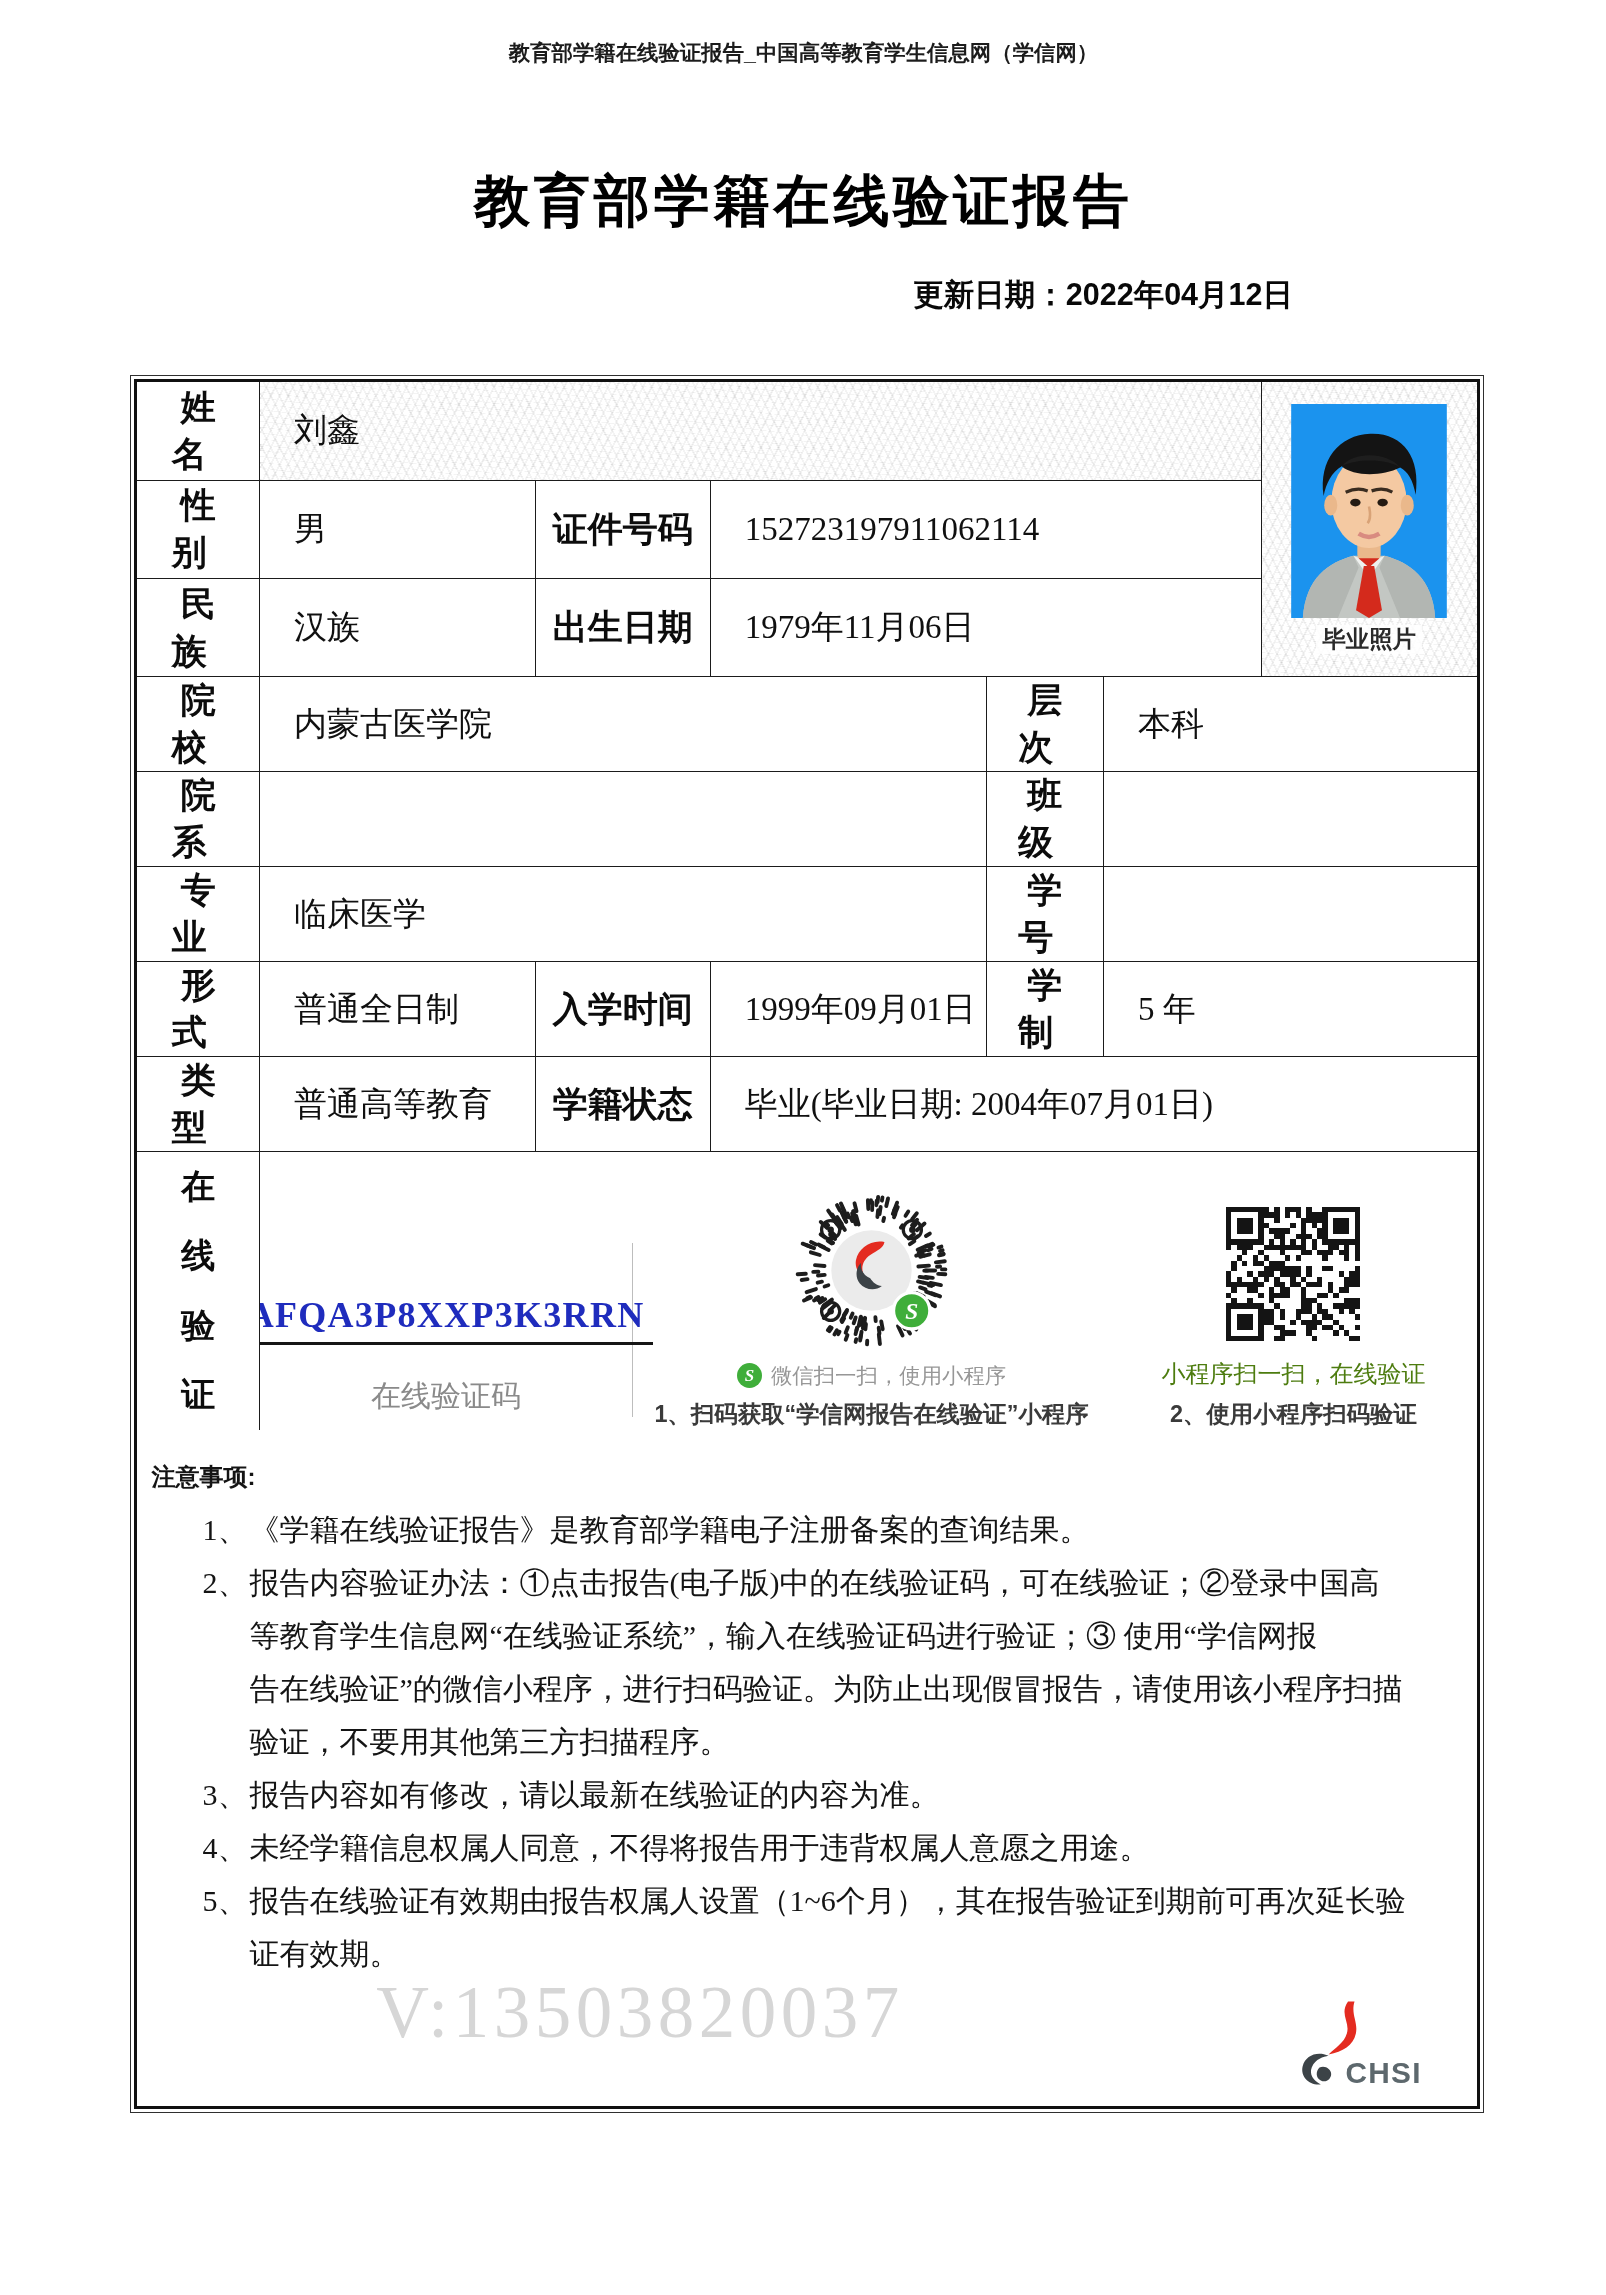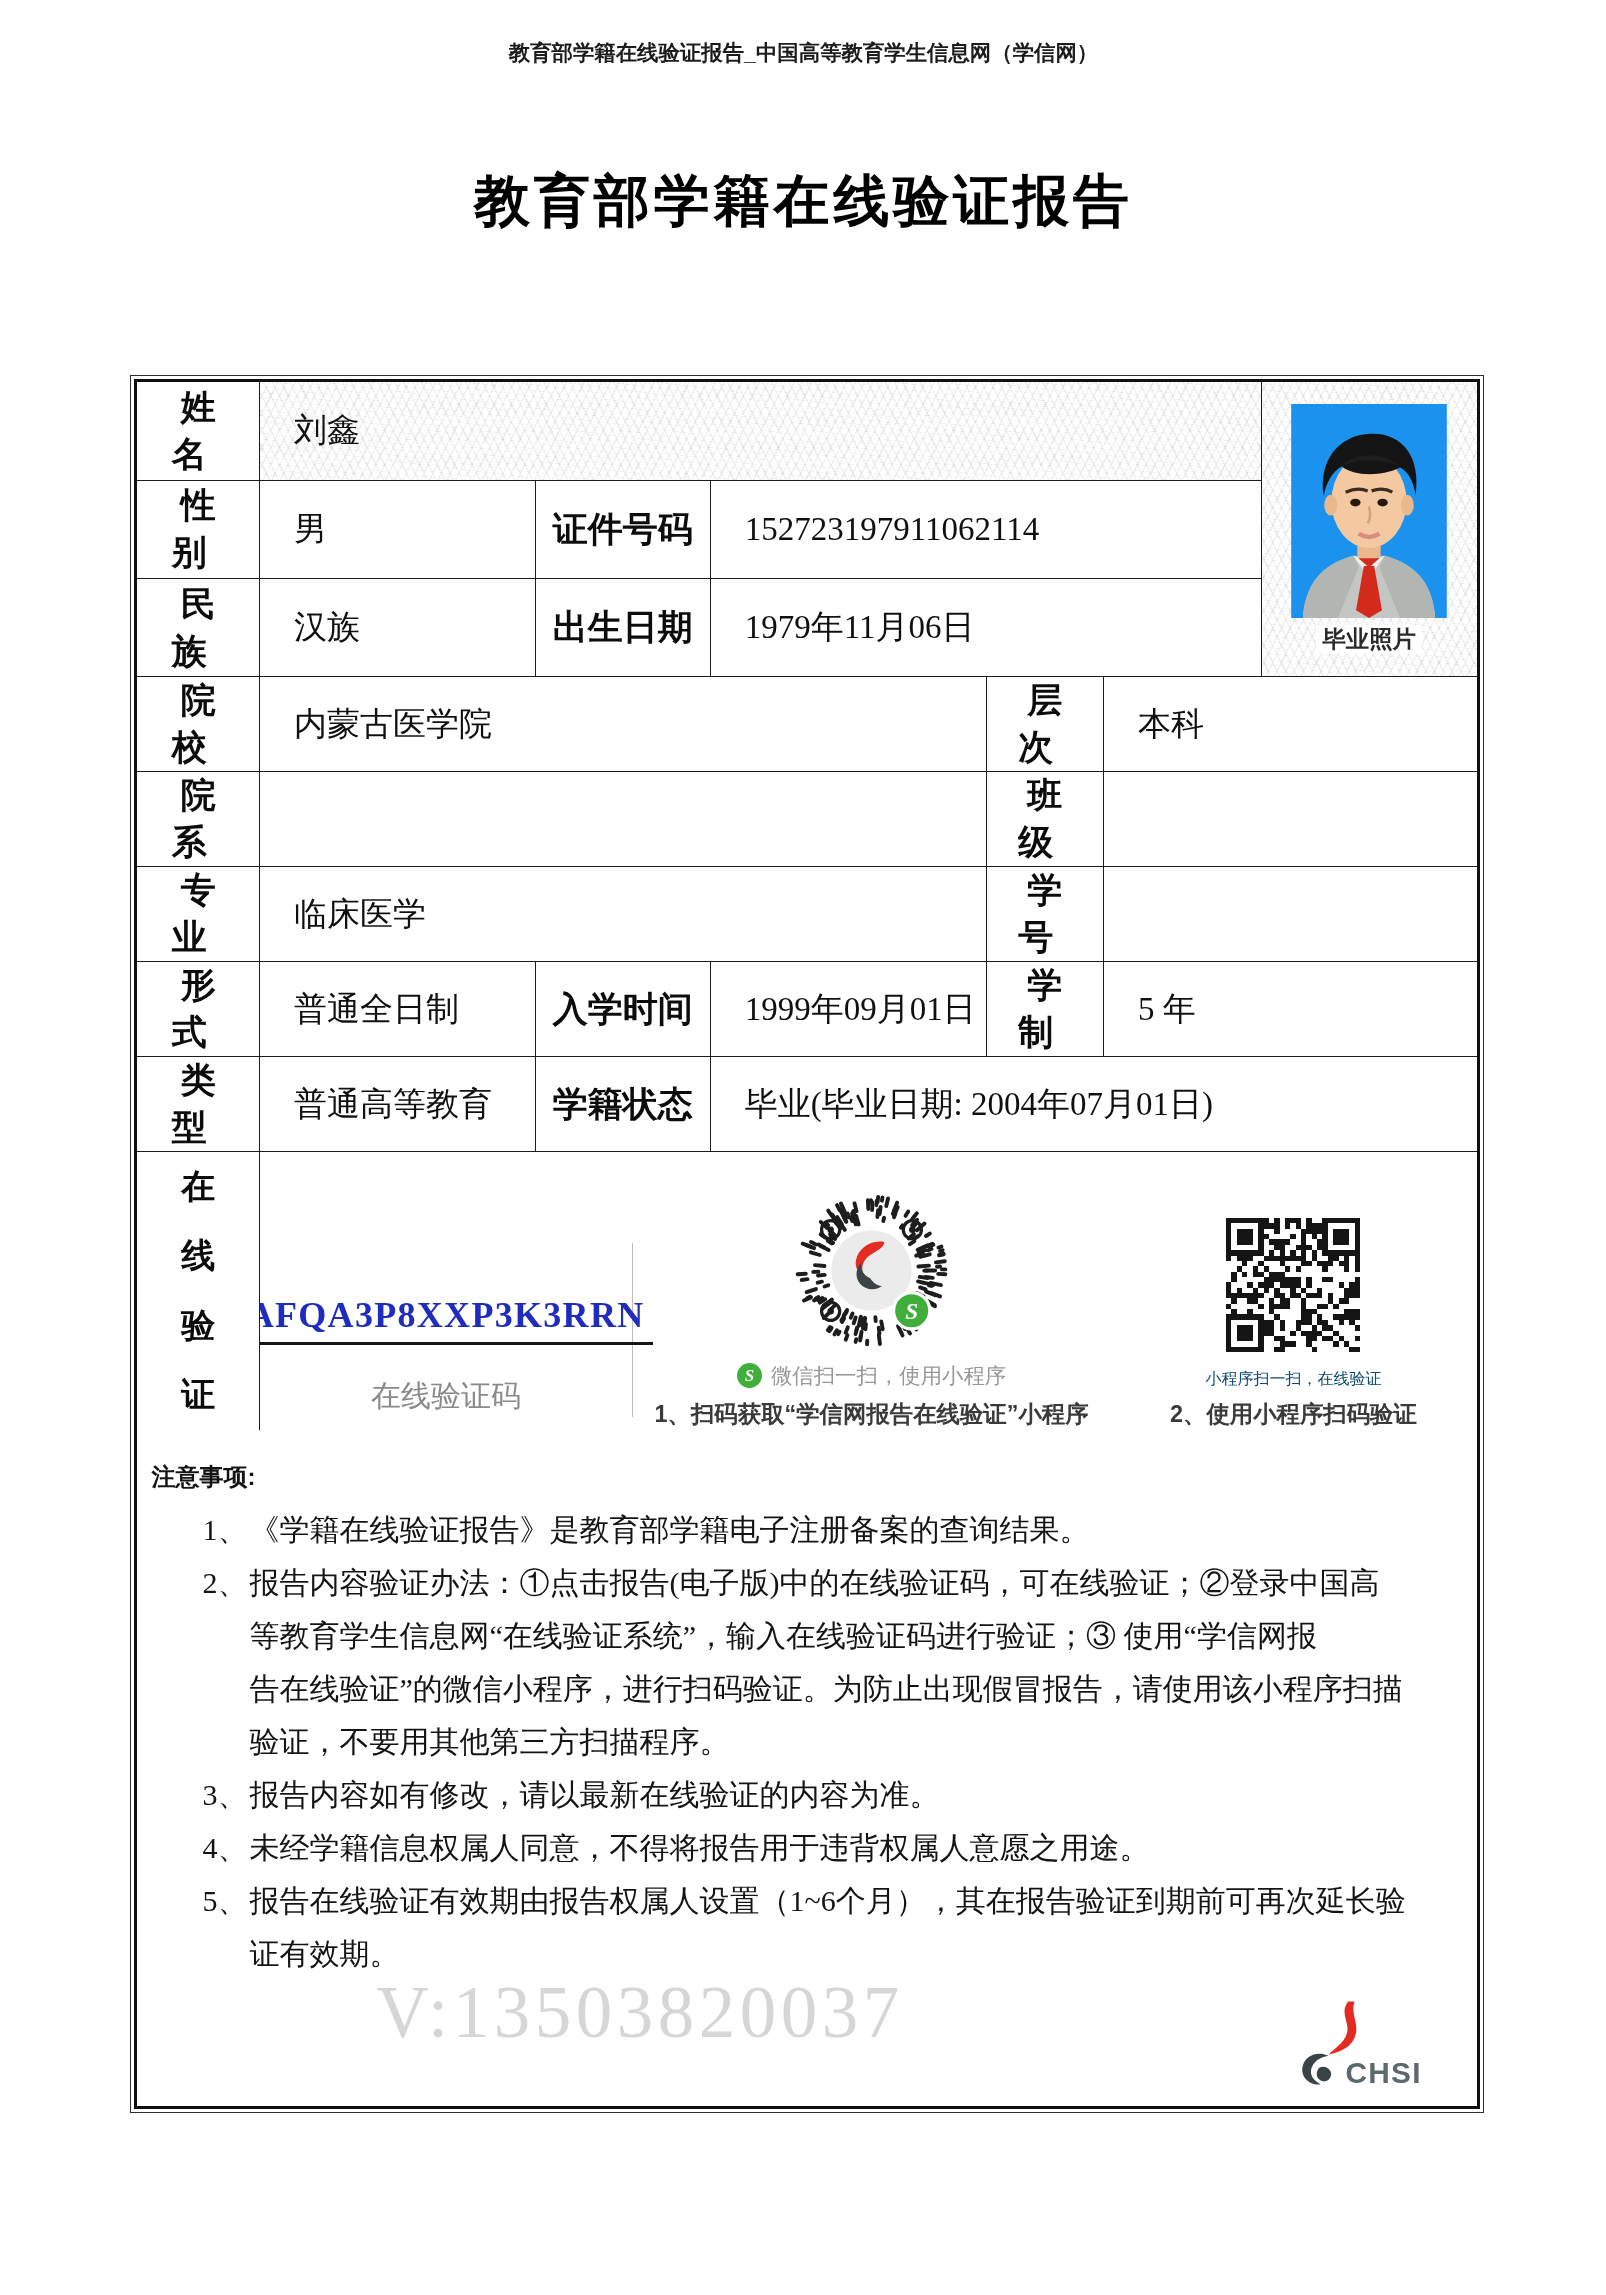--- a/index.html
+++ b/index.html
@@ -85,21 +85,21 @@
   .wx-qr { margin-top:22px; }
   .caption-row { margin-top:14.3px; display:flex; align-items:center; gap:9px; }
   .wx-badge-small {
     width:25px; height:25px; border-radius:50%; background:#3fae3a; color:#fff;
     font-size:17px; font-weight:700; font-style:italic; text-align:center; line-height:25px;
     font-family:"Liberation Serif", serif;
   }
   .scan-caption { font-size:21.4px; color:#979797; }
   .step-caption { margin-top:7.8px; font-size:23.4px; color:#3a3a3a; font-weight:600; }
   .mp-qr { margin-top:30px; width:134px; height:134px; }
-  .mp-caption { margin-top:17px; font-size:16px; color:#0c4a6e; }
+  .mp-caption { margin-top:17px; font-size:24px; color:#4d7c0f; }
   
   .notes { padding:19.5px 26px 0 14.3px; }
   .note-line { line-height:53px; font-size:30px; color:#141414;
     font-family:"Liberation Serif","DejaVu Serif", serif; white-space:nowrap; }
   .notes-heading { font-family:"Liberation Sans", sans-serif; font-weight:700; font-size:24px; }
   .note-item { margin-left:51px; }
   .note-num { display:inline-block; width:47px; }
   
   .watermark {
     position:absolute; left:239px; top:1589px;
@@ -112,20 +112,21 @@
     fill:#5d686d; letter-spacing:2px;
   }
 </style>
 </head>
 <body>
 
 <div class="page">
 
   <div class="print-header">教育部学籍在线验证报告_中国高等教育学生信息网（学信网）</div>
   <h1 class="page-title">教育部学籍在线验证报告</h1>
+  <div class="update-date">更新日期：2022年04月12日</div>
 
   <div class="report-frame">
     <div class="frame-inner">
 
       <table class="info-table">
         <colgroup>
           <col style="width:122px">
             <col style="width:275px">
             <col style="width:174px">
           <col style="width:275px">

